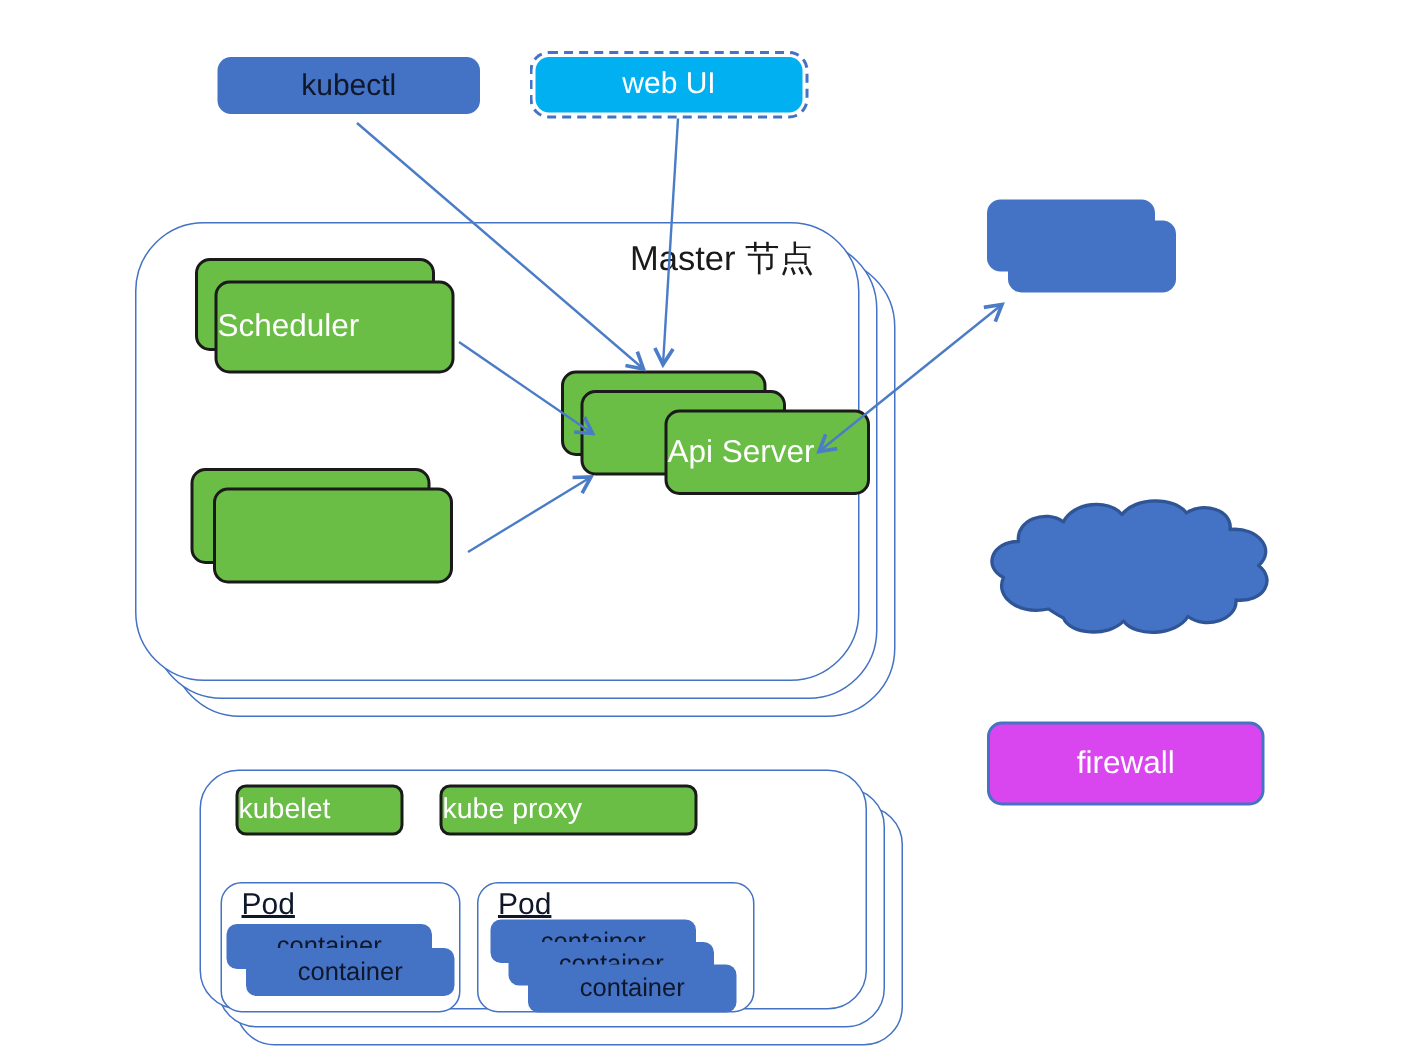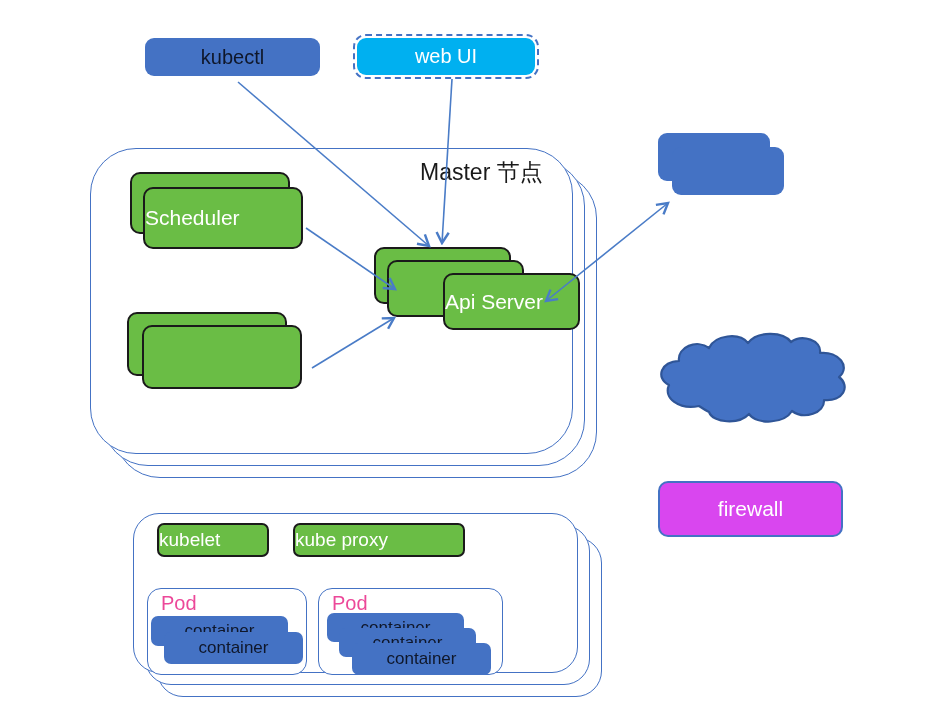--- a/index.html
+++ b/index.html
@@ -23,21 +23,21 @@
   .blue-box{position:absolute;background:#4472C4;border-radius:9px;box-sizing:border-box;color:#0f172a;
             display:flex;align-items:center;justify-content:center;text-align:center;z-index:3;}
   .blue-back{z-index:2;}
 
   .cyan-box{position:absolute;background:#00B0F0;border-radius:9px;color:#ffffff;display:flex;
             align-items:center;justify-content:center;outline:2px dashed #4472C4;outline-offset:2px;z-index:3;}
 
   
   .pod-box{position:absolute;background:#ffffff;border:1.6px solid #4472C4;border-radius:14px;
            box-sizing:border-box;z-index:2;}
-  .pod-label{position:absolute;color:#ec4899;font-size:20px;z-index:3;}
+  .pod-label{position:absolute;color:#0f172a;font-size:20px;z-index:3;text-decoration:underline;}
 
   .firewall-box{position:absolute;background:#d946ef;border:2px solid #4472C4;border-radius:10px;
                 box-sizing:border-box;color:#ffffff;display:flex;align-items:center;justify-content:center;z-index:3;}
 
   .cloud-label{position:absolute;color:#ffffff;font-size:21px;display:flex;align-items:center;
                justify-content:center;z-index:4;}
 
   .fs21{font-size:21px;} .fs20{font-size:20px;} .fs19{font-size:19px;} .fs17{font-size:17px;}
   .two-line{line-height:1.35;}
 

